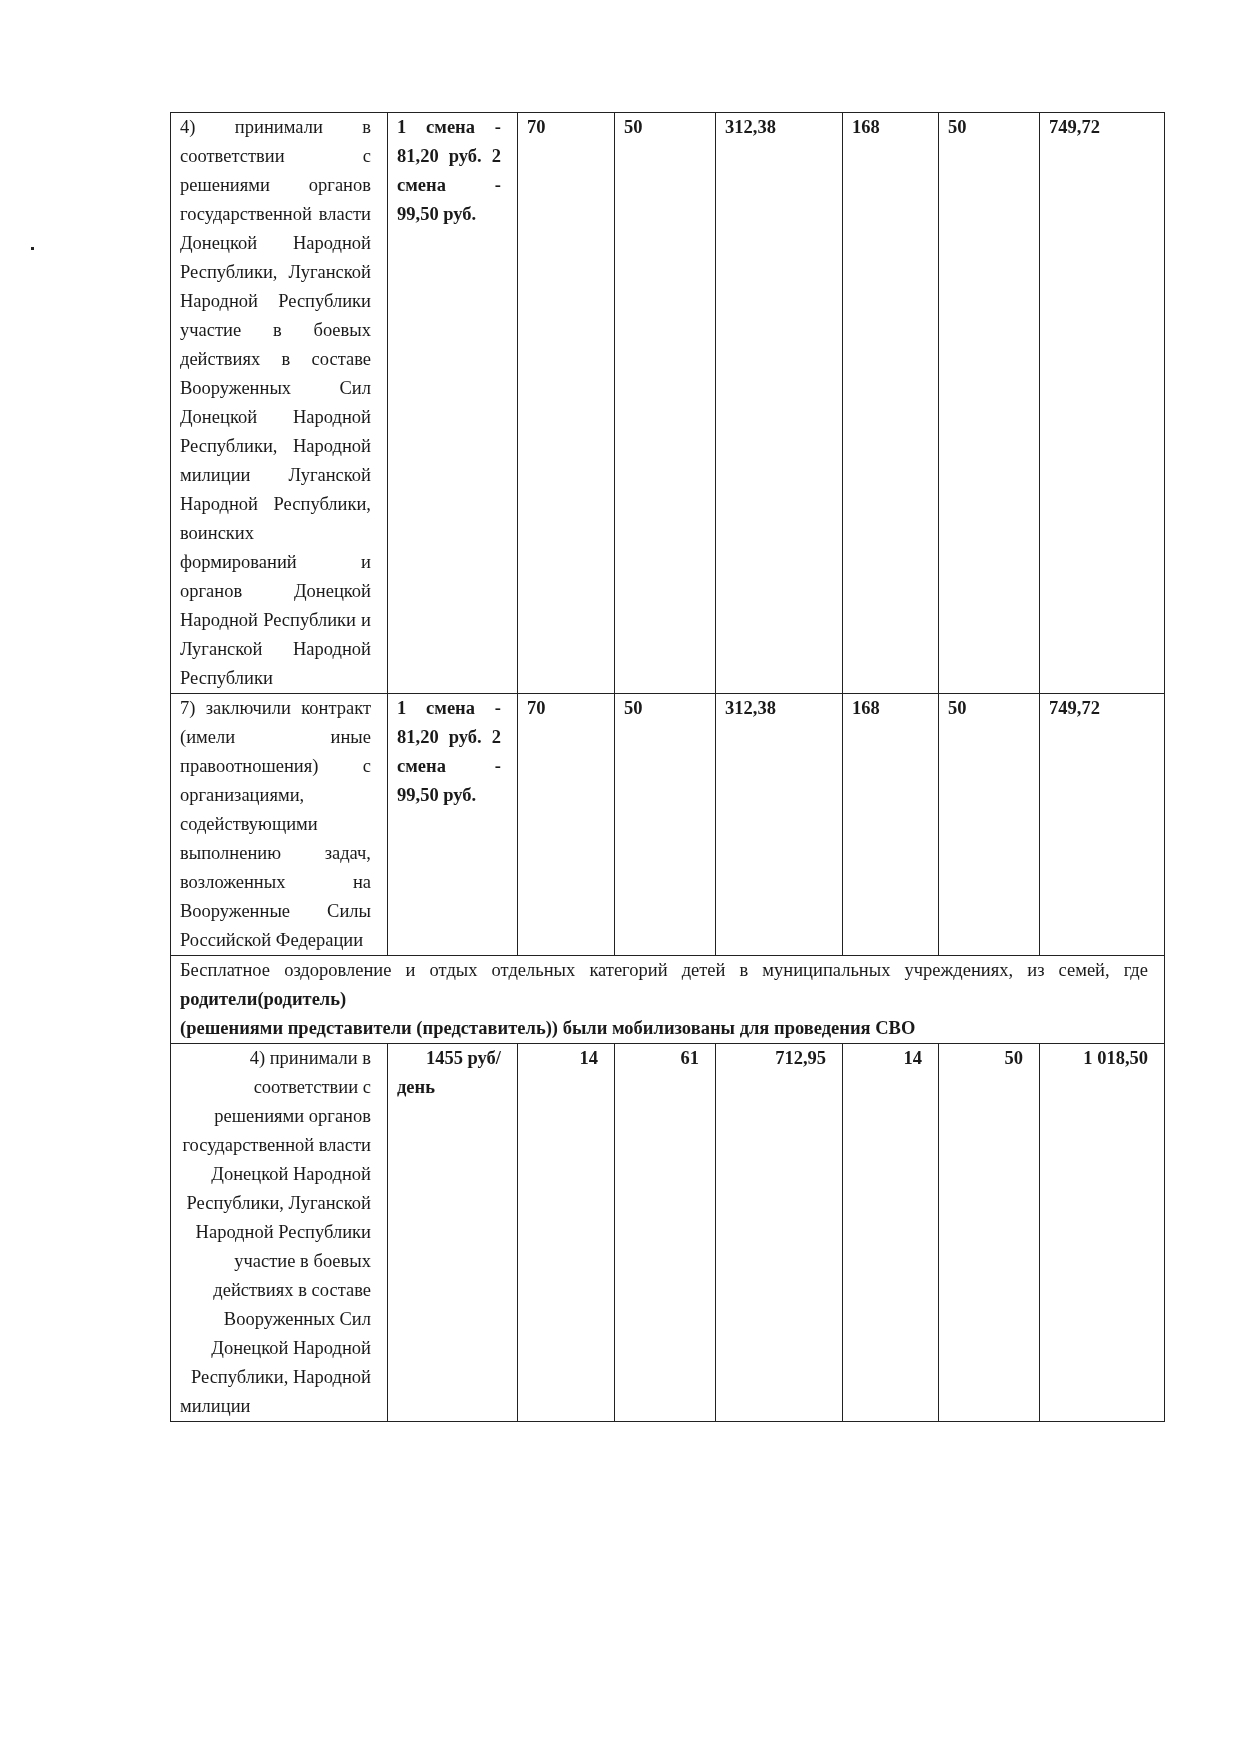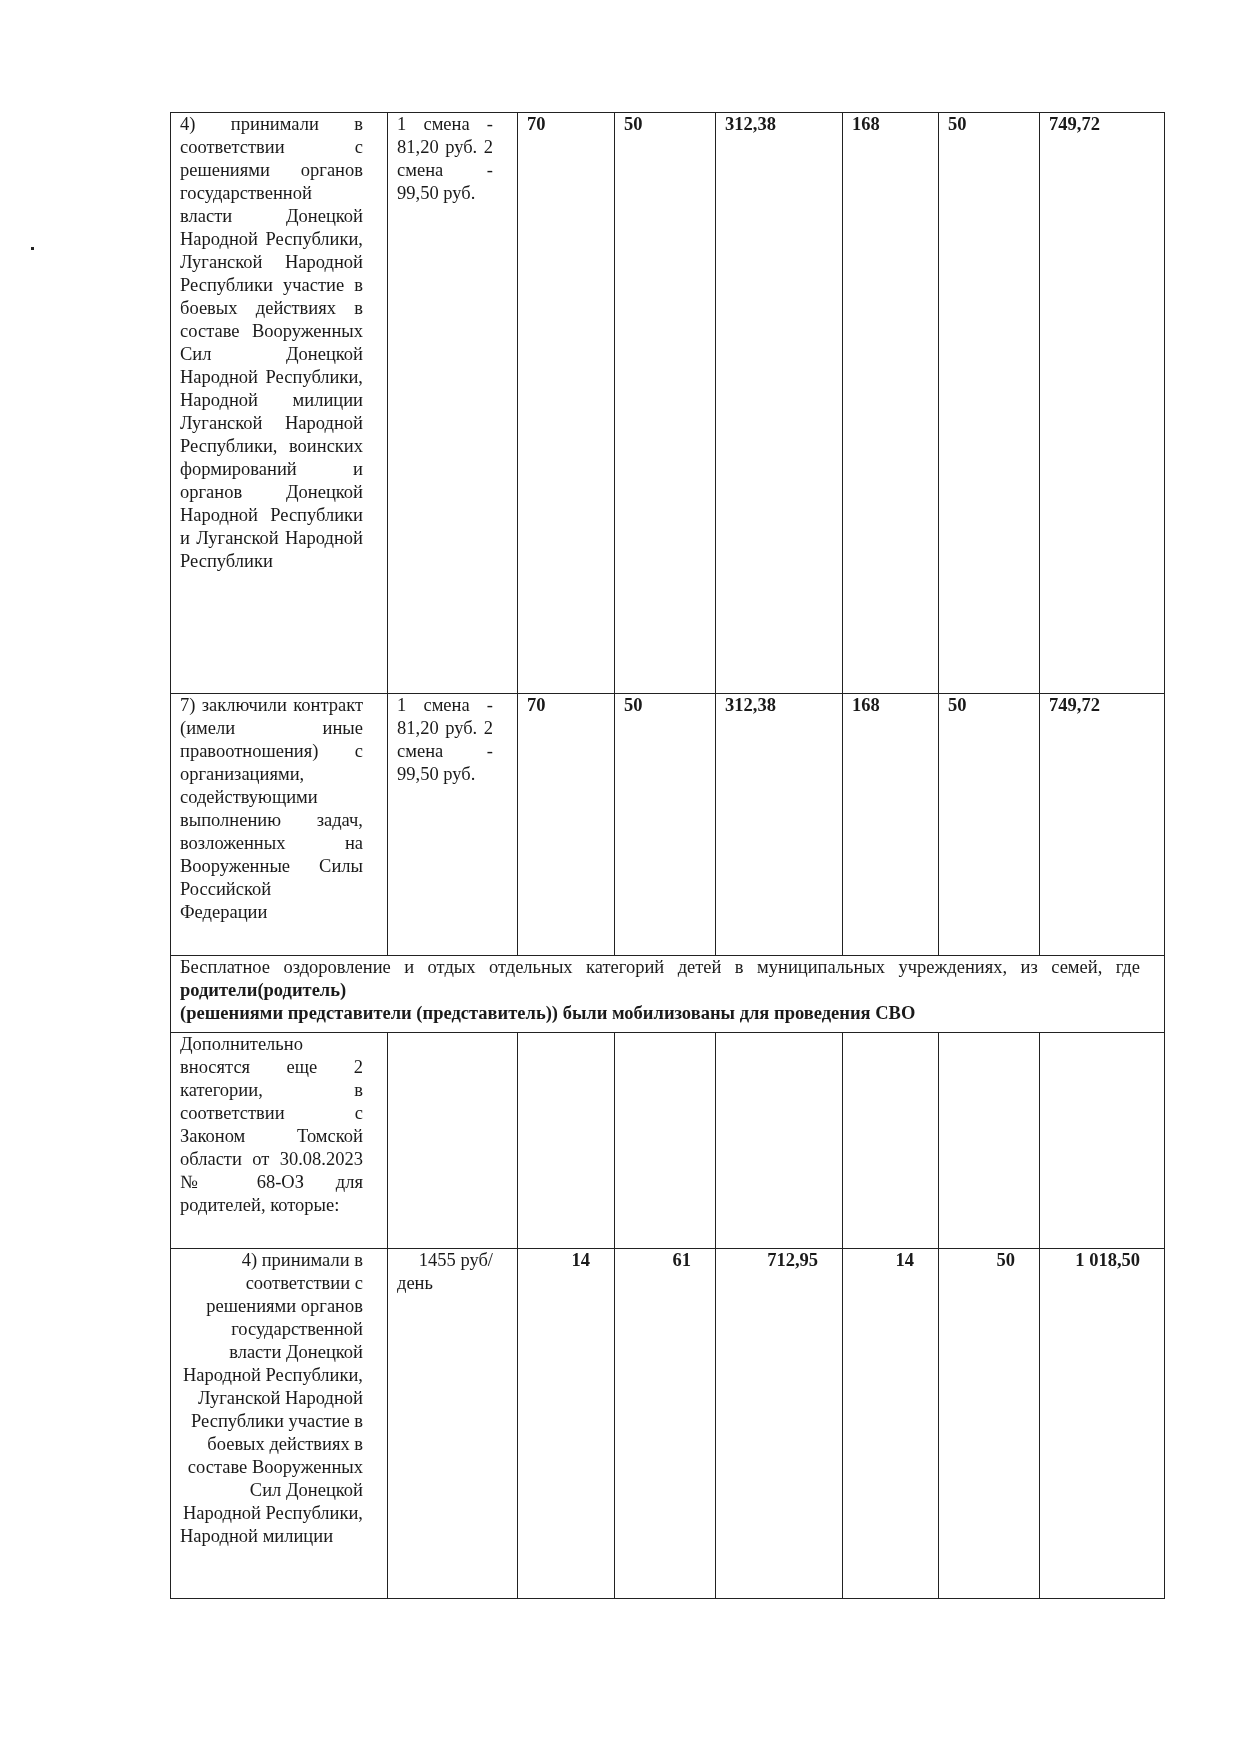--- a/index.html
+++ b/index.html
@@ -1,24 +1,24 @@
 <!DOCTYPE html>
 <html><head>
 <meta charset="utf-8">
 <style>
   html, body { margin: 0; padding: 0; background: #ffffff; }
   body { width: 1240px; height: 1753px; position: relative; overflow: hidden;
          font-family: "Liberation Serif", "DejaVu Serif", serif; color: #1a1a1a; }
   .speck { position: absolute; left: 31px; top: 247px; width: 3px; height: 3px; background: #222; }
   table.doc { position: absolute; left: 170px; top: 112px; width: 994px;
               border-collapse: collapse; table-layout: fixed; }
-  table.doc td { border: 1.5px solid #222; vertical-align: top; padding: 0 24px 0 9px;
-                 font-size: 18.5px; line-height: 23px; }
+  table.doc td { border: 1.5px solid #222; vertical-align: top; padding: 0 16px 0 9px;
+                 font-size: 18.5px; line-height: 29px; }
   td.desc { text-align: justify; text-align-last: left; hyphens: none; }
-  td.price { font-weight: normal; text-align: justify; text-align-last: left; }
+  td.price { font-weight: bold; text-align: justify; text-align-last: left; }
   td.num { font-weight: bold; padding-left: 10px; }
   .bold { font-weight: bold; }
   tr.r1 td { height: 580px; }
   tr.r2 td { height: 261px; }
   tr.r3 td { height: 97px; }
   tr.sec td { height: 76px; }
   tr.r4 td { height: 215px; }
   tr.r5 td { height: 349px; text-align: right; }
   .sec-line { display: flex; }
   .sec-line1 { text-align: justify; text-align-last: justify; }
@@ -63,30 +63,20 @@
     <tr class="sec">
       <td colspan="8">
         <div class="sec-line1">Бесплатное оздоровление и отдых отдельных категорий детей в муниципальных учреждениях, из семей, где</div>
         <div class="sec-line bold">
           <span>родители</span>
           <span>(родитель)</span>
         </div>
         <div class="bold">(решениями представители (представитель)) были мобилизованы для проведения СВО</div>
       </td>
     </tr>
-    <tr class="r4">
-      <td class="desc">Дополнительно вносятся еще 2 категории, в соответствии с Законом Томской области от 30.08.2023 № 68-ОЗ для родителей, которые:</td>
-      <td class="price"></td>
-      <td class="num"></td>
-      <td class="num"></td>
-      <td class="num"></td>
-      <td class="num"></td>
-      <td class="num"></td>
-      <td class="num"></td>
-    </tr>
     <tr class="r5">
       <td class="desc">4) принимали в соответствии с решениями органов государственной власти Донецкой Народной Республики, Луганской Народной Республики участие в боевых действиях в составе Вооруженных Сил Донецкой Народной Республики, Народной милиции</td>
       <td class="price">1455 руб/ день</td>
       <td class="num">14</td>
       <td class="num">61</td>
       <td class="num">712,95</td>
       <td class="num">14</td>
       <td class="num">50</td>
       <td class="num">1 018,50</td>
     </tr>

